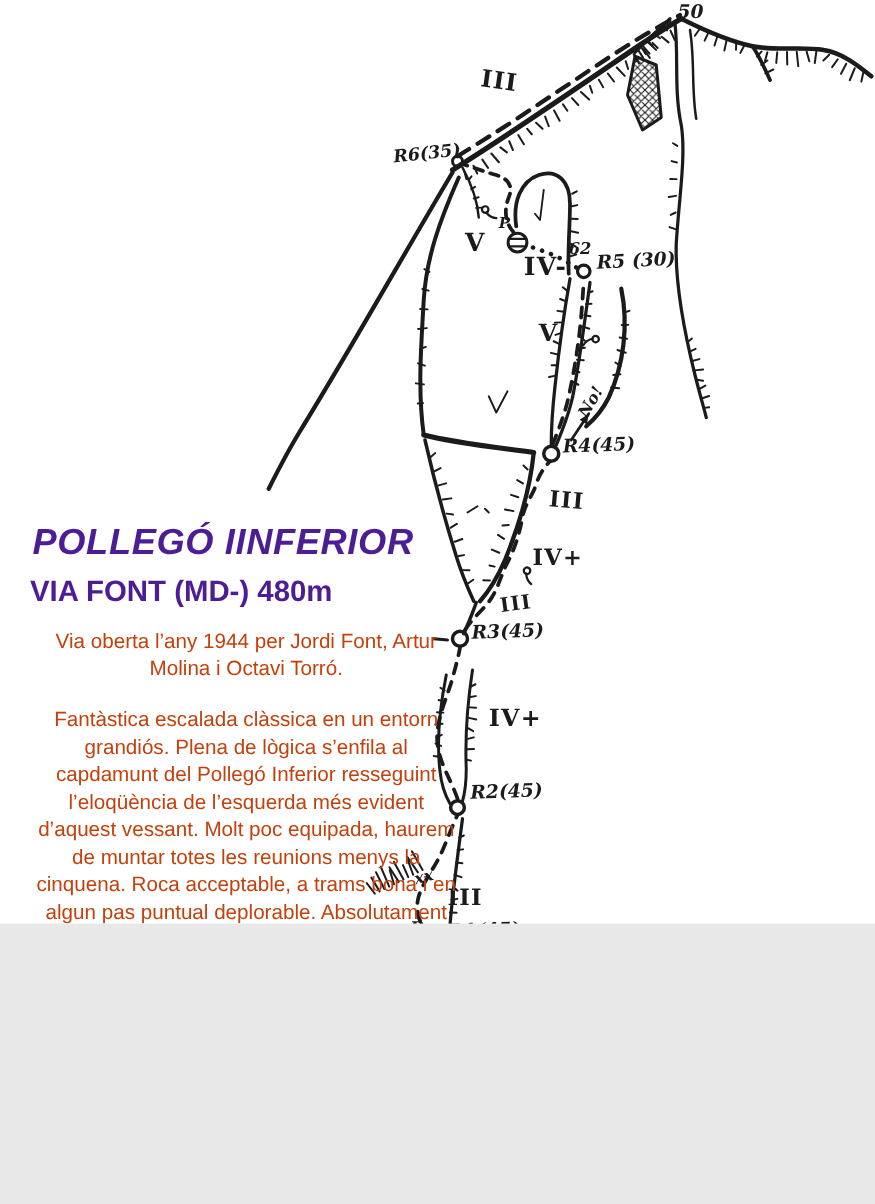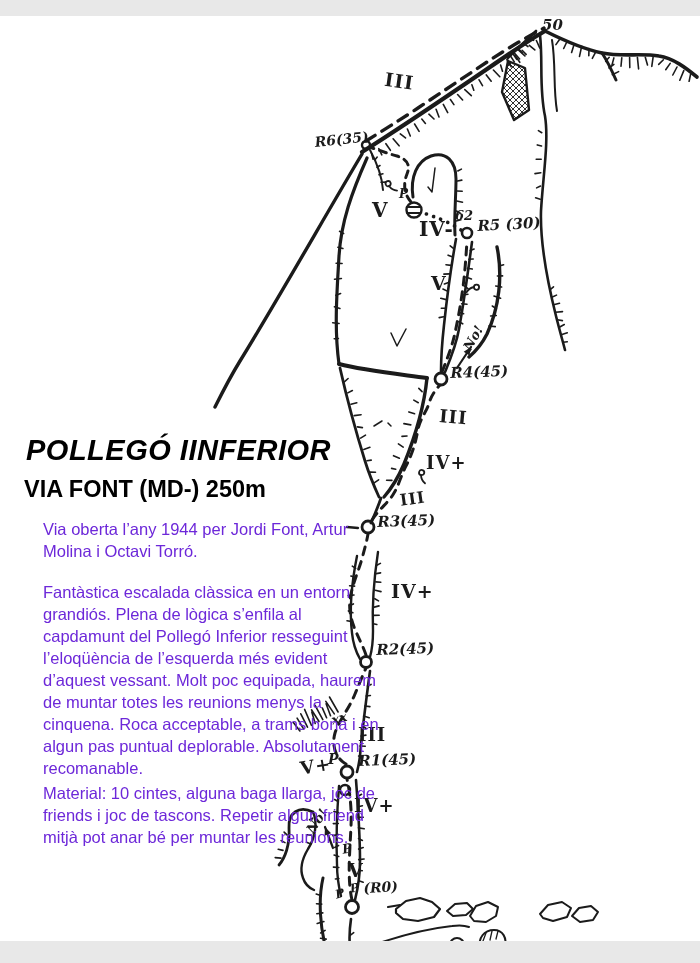--- a/index.html
+++ b/index.html
@@ -1,35 +1,35 @@
 <!DOCTYPE html>
 <html style="--ink: #1b1b1b; --paper: #ffffff;"><head>
 <meta charset="utf-8">
 <style>
   :root{ --ink:#1b1b1b; --paper:#ffffff; }
   html,body{ margin:0; padding:0; background:#e8e8e8; }
   .page{
-    position:relative; width:700px; height:925px; background:var(--paper);
-    font-family:"Liberation Sans", sans-serif; overflow:hidden; margin:16px auto;
+    position:relative; width:700px; height:739px; background:var(--paper);
+    font-family:"Liberation Sans", sans-serif; overflow:hidden; margin:0 auto;
   }
   svg.drawing{ position:absolute; left:0; top:0; }
   #topo *{ stroke:var(--ink); fill:none; stroke-linecap:round; stroke-linejoin:round; }
   #topo .filled{ fill:var(--ink); stroke:none; }
   #topo .xhpoly{ fill:url(#xh); }
   .labels{ position:absolute; left:0; top:0; width:700px; height:963px; }
   .tl{
     position:absolute; white-space:nowrap; color:var(--ink);
     transform-origin:left top; line-height:1;
   }
   .tl.roman{ font-family:"DejaVu Serif", serif; font-weight:700; letter-spacing:1px; }
   .tl.hand { font-family:"DejaVu Serif", serif; font-style:italic; font-weight:700; }
-  .info{ position:absolute; color:#000000; }
+  .info{ position:absolute; color:#4c1d95; }
   .title{ left:26px; top:418px; font-size:29px; font-style:italic; font-weight:800; letter-spacing:.5px; }
   .subtitle{ left:24px; top:460px; font-size:23.5px; font-weight:800; }
-  .para{ left:43px; width:336px; font-size:16.5px; line-height:22px; color:#6d28d9; }
+  .para{ left:29px; width:336px; font-size:16.5px; line-height:22px; color:#c2410c;text-align:center; }
   .p1{ top:502px; } .p2{ top:565px; } .p3{ top:766px; }
 </style>
 </head>
 <body>
 
 <div class="page">
 
   <svg id="topo" class="drawing" width="700" height="963" viewBox="0 0 700 963">
     <defs>
       <pattern id="xh" width="6" height="6" patternUnits="userSpaceOnUse">
@@ -187,17 +187,17 @@
       <span class="tl roman" style="left: 354px; top: 781px; font-size: 18px; transform: rotate(0deg);">IV+</span>
       <span class="tl hand" style="left: 304px; top: 812px; font-size: 13px; transform: rotate(-55deg);">No!</span>
       <span class="tl hand" style="left: 341px; top: 827px; font-size: 13px; transform: rotate(-10deg);">P</span>
       <span class="tl roman" style="left: 348px; top: 845px; font-size: 19px; transform: rotate(0deg);">V</span>
       <span class="tl hand" style="left: 334px; top: 873px; font-size: 12px; transform: rotate(-15deg);">P</span>
       <span class="tl hand" style="left: 349px; top: 867px; font-size: 12px; transform: rotate(-10deg);">P</span>
       <span class="tl hand" style="left: 363px; top: 865px; font-size: 14px; transform: rotate(-3deg);">(R0)</span>
     </div>
 
   <div class="info title">POLLEGÓ IINFERIOR</div>
-  <div class="info subtitle">VIA FONT (MD-) 250m</div>
+  <div class="info subtitle">VIA FONT (MD-) 480m</div>
   <div class="info para p1">Via oberta l’any 1944 per Jordi Font, Artur Molina i Octavi Torró.</div>
   <div class="info para p2">Fantàstica escalada clàssica en un entorn grandiós. Plena de lògica s’enfila al capdamunt del Pollegó Inferior resseguint l’eloqüència de l’esquerda més evident d’aquest vessant. Molt poc equipada, haurem de muntar totes les reunions menys la cinquena. Roca acceptable, a trams bona i en algun pas puntual deplorable. Absolutament recomanable.</div>
   <div class="info para p3">Material: 10 cintes, alguna baga llarga, joc de friends i joc de tascons. Repetir algun friend mitjà pot anar bé per muntar les reunions.</div>
 </div>
 
 </body></html>

